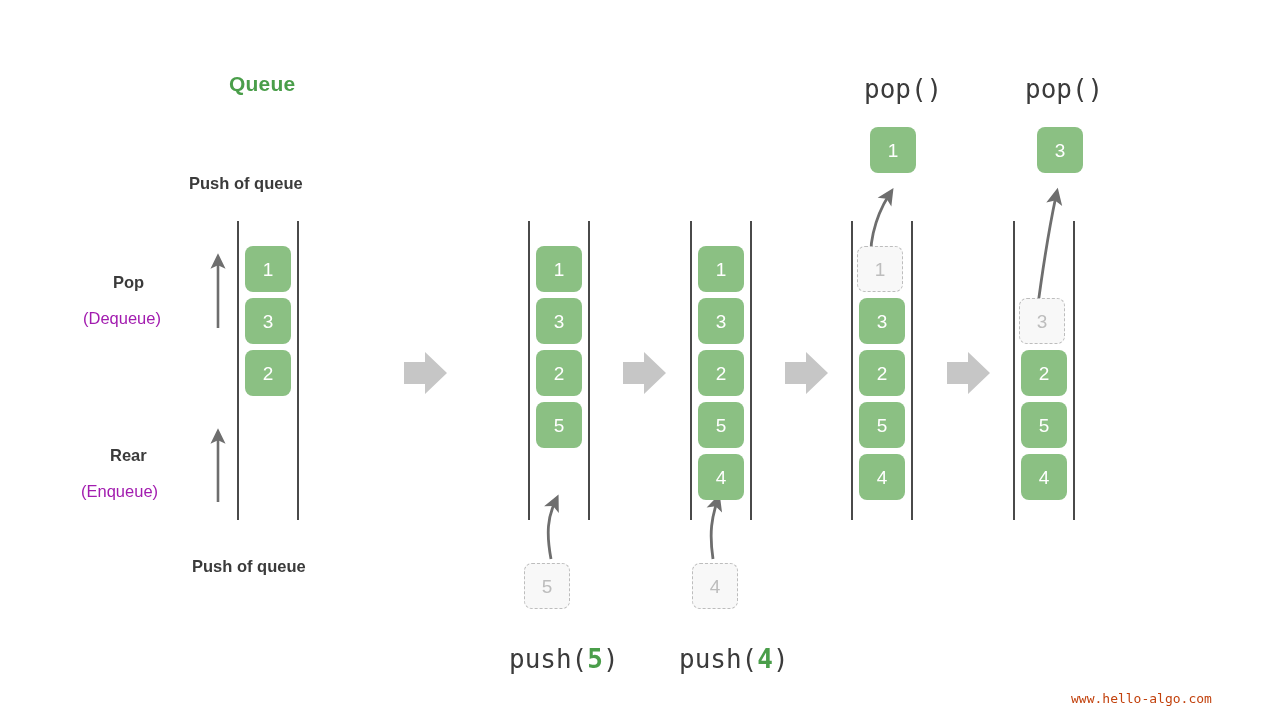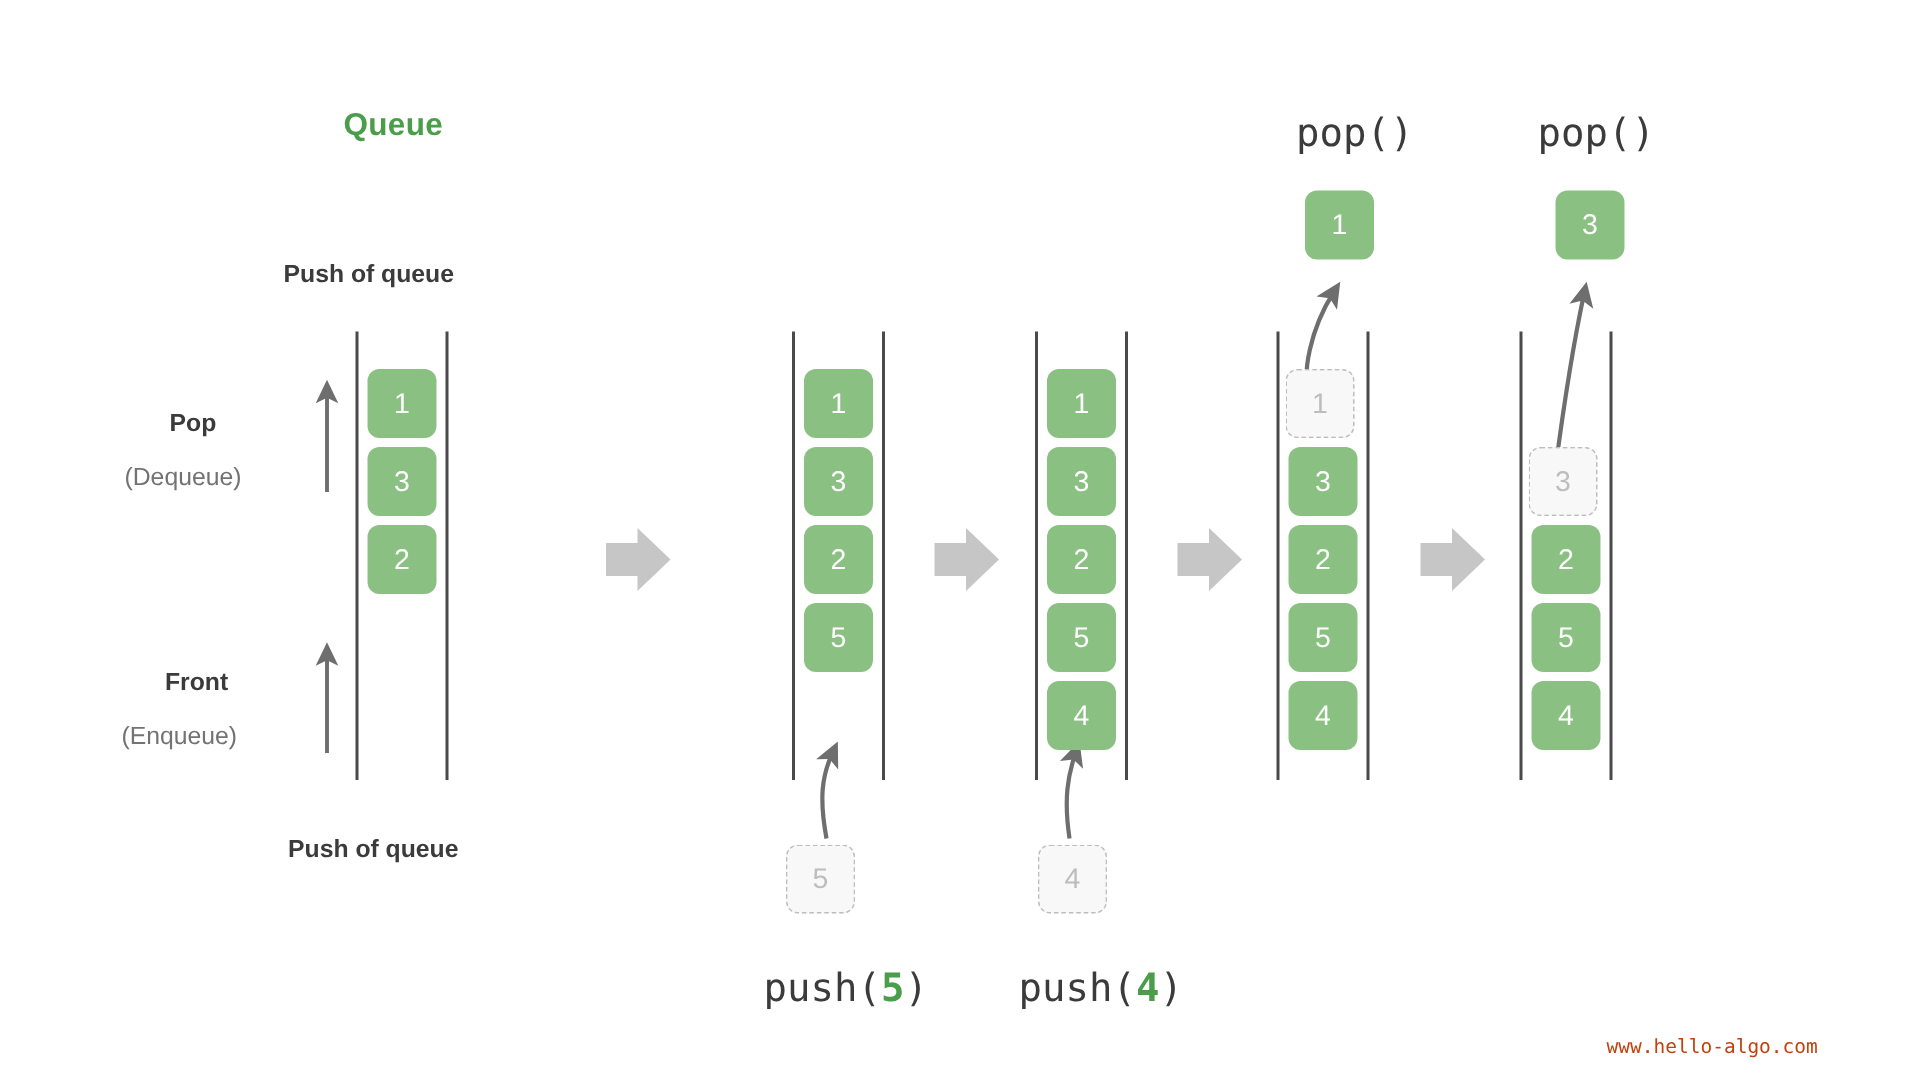--- a/index.html
+++ b/index.html
@@ -31,21 +31,21 @@
     position: absolute;
     font-size: 16.5px;
     font-weight: bold;
     color: #3b3b3b;
     white-space: nowrap;
   }
   .label-regular {
     position: absolute;
     font-size: 16.5px;
     font-weight: normal;
-    color: #737373;
+    color: #a21caf;
     white-space: nowrap;
   }
   .mono-label {
     position: absolute;
     font-family: "DejaVu Sans Mono", monospace;
     font-size: 26px;
     color: #3b3b3b;
     white-space: nowrap;
     letter-spacing: 0px;
   }
@@ -149,21 +149,21 @@
     </g>
   </svg>
 
   <div class="title-queue" style="left:229px; top:60px;">Queue</div>
 
   <div class="label-bold" style="left:189px; top:162px;">Push of queue</div>
 
   <div class="label-bold" style="left:113px; top:261px;">Pop</div>
   <div class="label-regular" style="left:83px; top:297px;">(Dequeue)</div>
 
-  <div class="label-bold" style="left:110px; top:434px;">Front</div>
+  <div class="label-bold" style="left:110px; top:434px;">Rear</div>
   <div class="label-regular" style="left:81px; top:470px;">(Enqueue)</div>
 
   <div class="label-bold" style="left:192px; top:545px;">Push of queue</div>
 
   <div>
     <div class="rail" style="left:237px; top:209px; height:299px;"></div>
     <div class="rail" style="left:297px; top:209px; height:299px;"></div>
 
     <div class="cell filled" style="left:245px; top:234px;">1</div>
     <div class="cell filled" style="left:245px; top:286px;">3</div>

